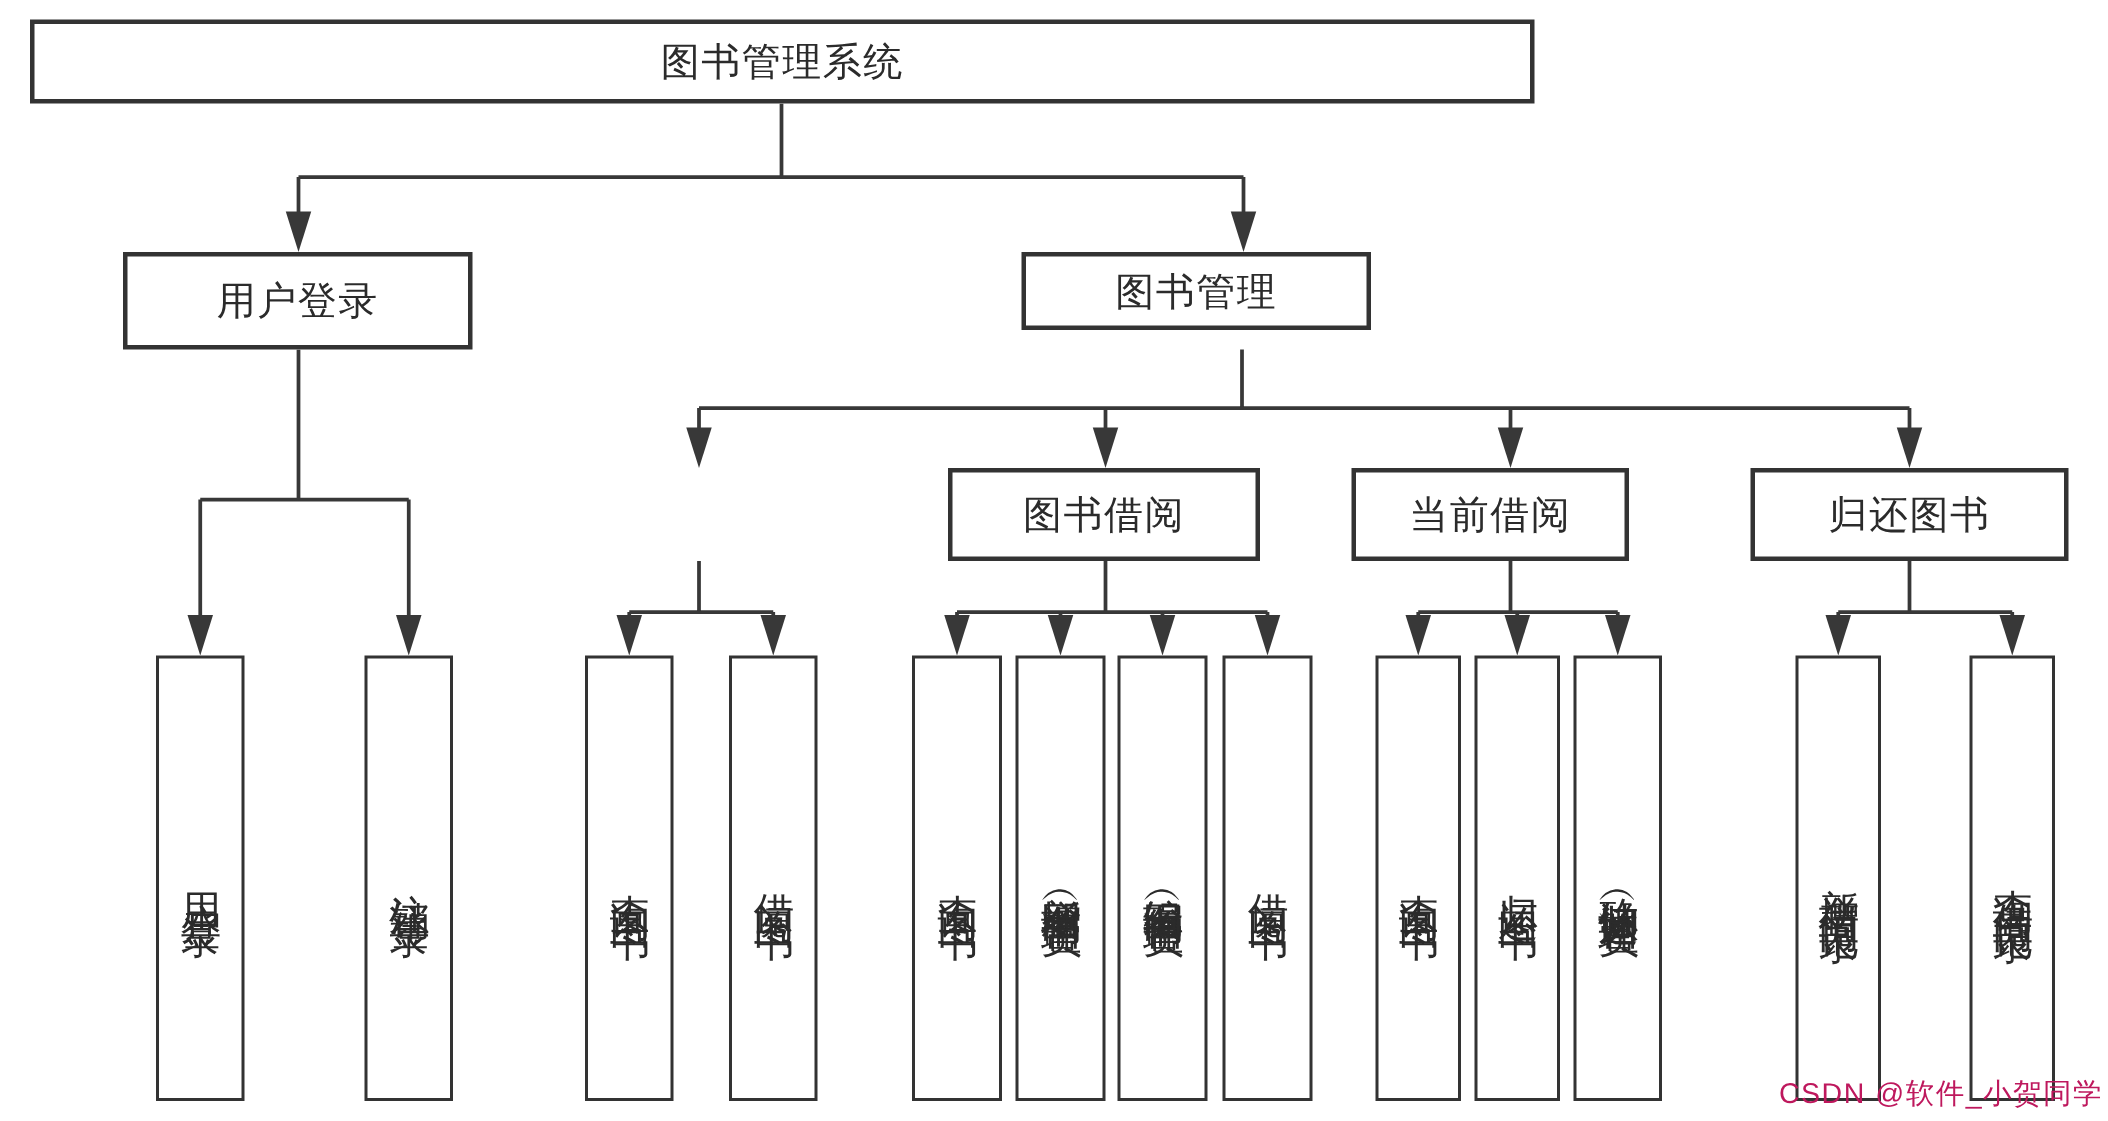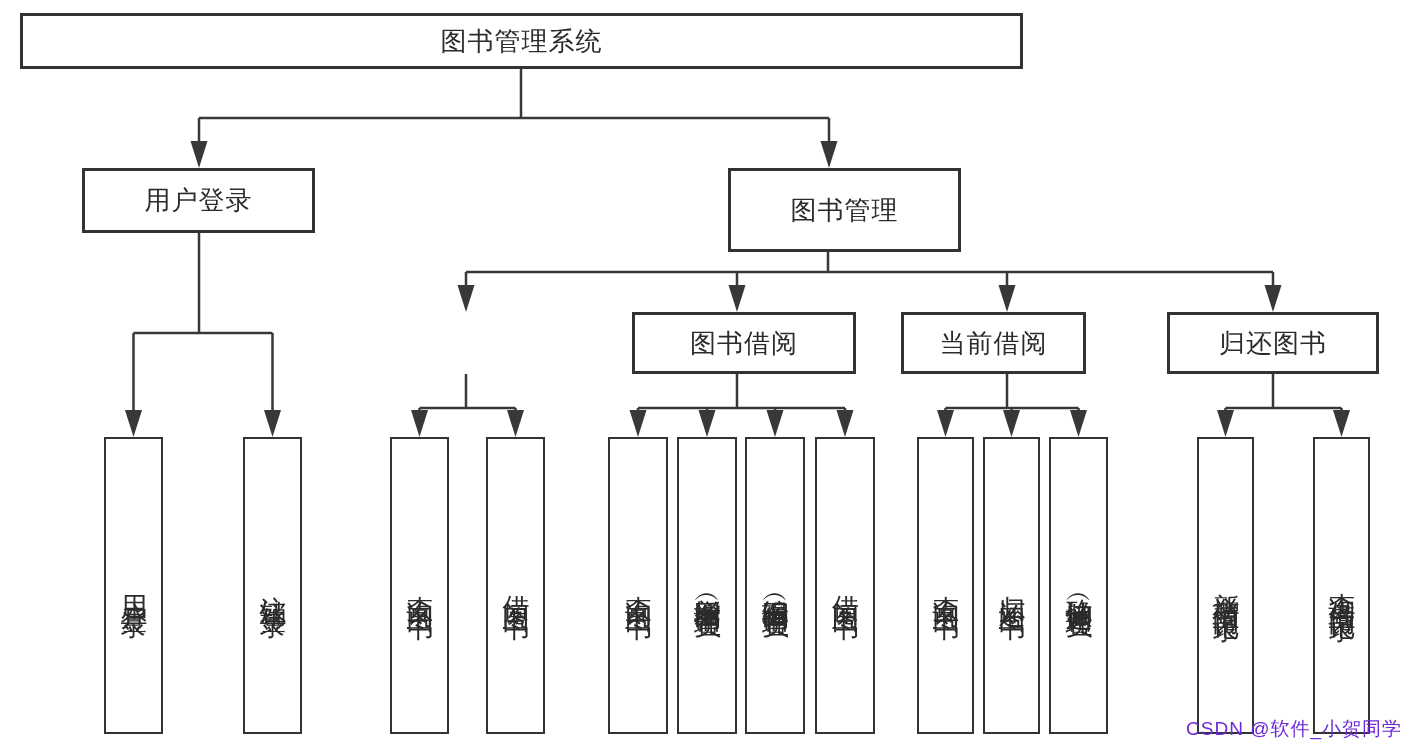--- a/index.html
+++ b/index.html
@@ -51,21 +51,21 @@
     white-space: nowrap;
   }
   .ls4 { letter-spacing: 6px; }
   .ls6 { letter-spacing: 5px; }
   .ls9 { letter-spacing: 2px; }
   .watermark {
     position: absolute;
     right: 3px;
     bottom: 5px;
     font-size: 19px;
-    color: #6d28d9;
+    color: #be185d;
     letter-spacing: 1px;
     white-space: nowrap;
   }
 </style>
 </head>
 <body>
 
 <div id="stage">
 
   <svg id="connectors" viewBox="0 0 1405 747" fill="none" stroke="#383838" stroke-width="2.5">
@@ -111,25 +111,25 @@
     </g>
   </svg>
 
   <div class="hbox" style="left:20px; top:13px; width:1003px; height:56px">
     <span class="lbl">图书管理系统</span>
   </div>
 
   <div class="hbox" style="left:82px; top:168px; width:233px; height:65px">
     <span class="lbl">用户登录</span>
   </div>
-  <div class="hbox" style="left:728px; top:168px; width:233px; height:84px">
+  <div class="hbox" style="left:681px; top:168px; width:233px; height:52px">
     <span class="lbl">图书管理</span>
   </div>
 
-  <div class="hbox" style="left:632px; top:312px; width:224px; height:62px">
+  <div class="hbox" style="left:632px; top:312px; width:208px; height:62px">
     <span class="lbl">图书借阅</span>
   </div>
   <div class="hbox" style="left:901px; top:312px; width:185px; height:62px">
     <span class="lbl">当前借阅</span>
   </div>
   <div class="hbox" style="left:1167px; top:312px; width:212px; height:62px">
     <span class="lbl">归还图书</span>
   </div>
 
   <div class="vbox" style="left:104px; width:59px">

